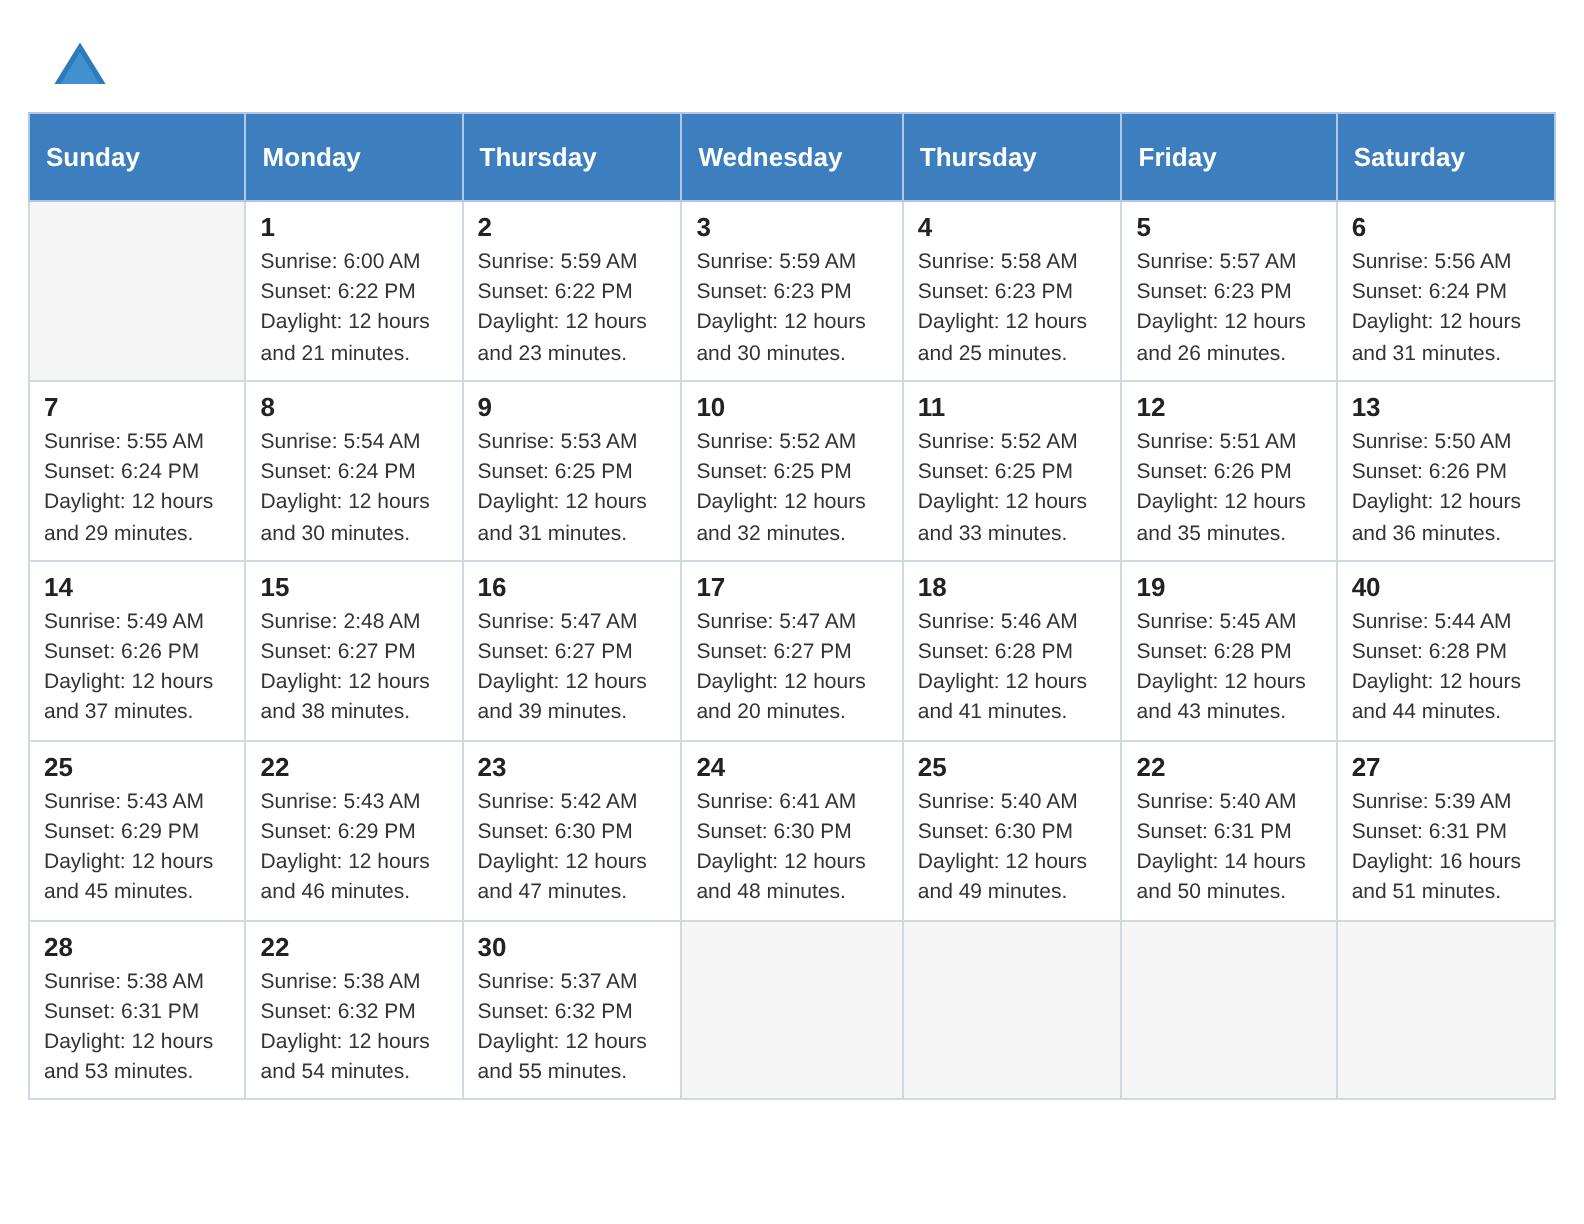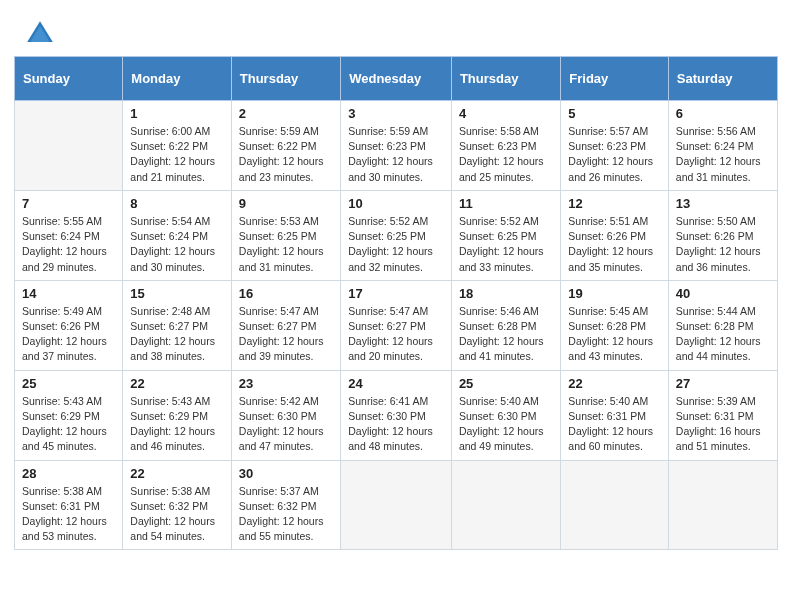--- a/index.html
+++ b/index.html
@@ -342,21 +342,21 @@
               <div>Sunrise: 5:40 AM</div>
               <div>Sunset: 6:30 PM</div>
               <div>Daylight: 12 hours and 49 minutes.</div>
             </div>
           </td>
           <td>
             <span class="day-num">22</span>
             <div class="cell-text">
               <div>Sunrise: 5:40 AM</div>
               <div>Sunset: 6:31 PM</div>
-              <div>Daylight: 12 hours and 60 minutes.</div>
+              <div>Daylight: 14 hours and 50 minutes.</div>
             </div>
           </td>
           <td>
             <span class="day-num">27</span>
             <div class="cell-text">
               <div>Sunrise: 5:39 AM</div>
               <div>Sunset: 6:31 PM</div>
               <div>Daylight: 16 hours and 51 minutes.</div>
             </div>
           </td>

